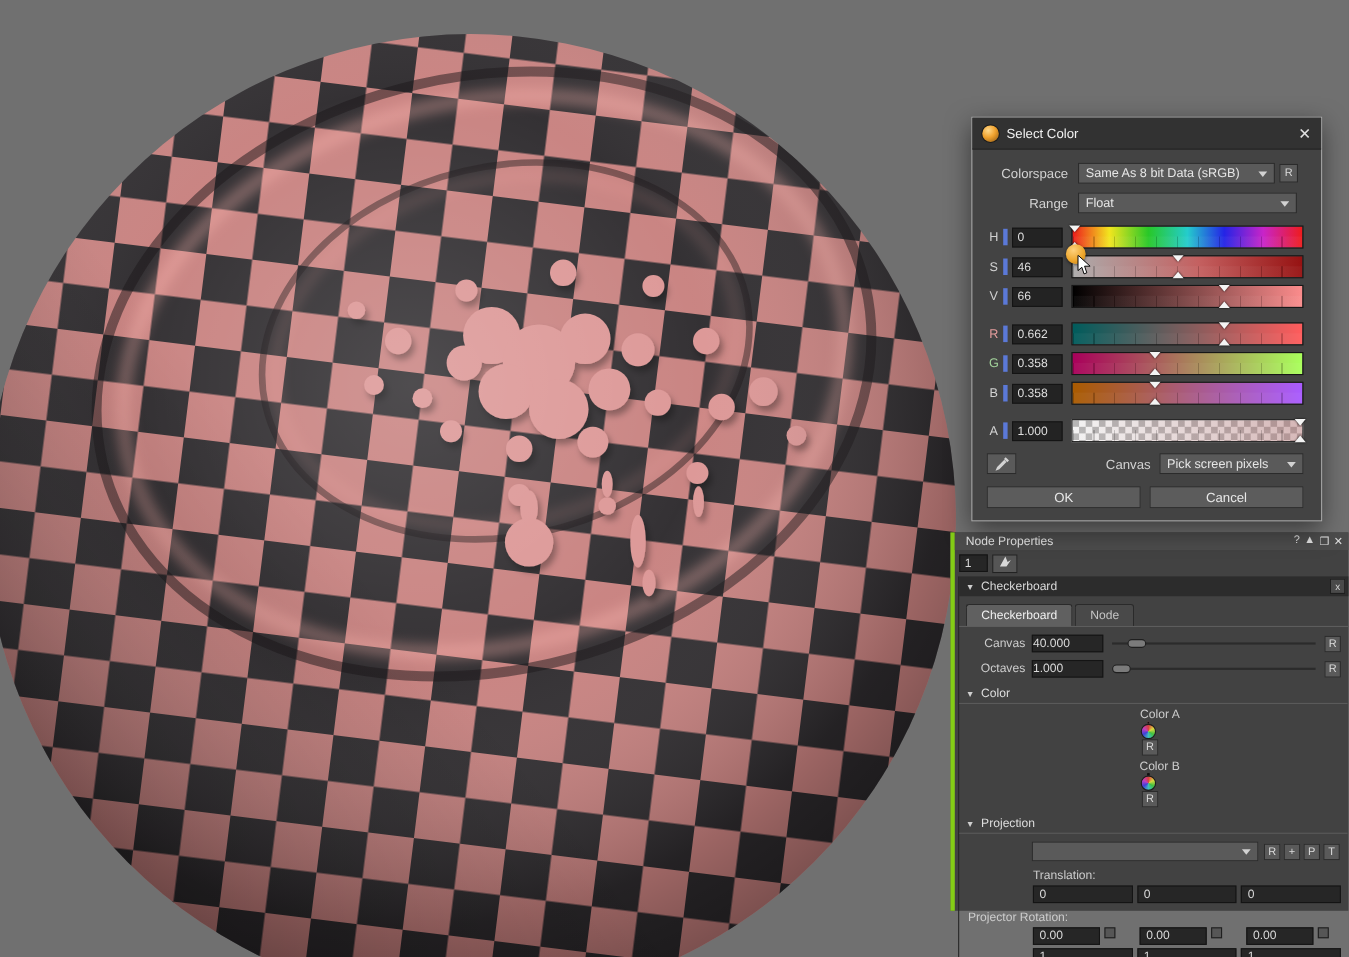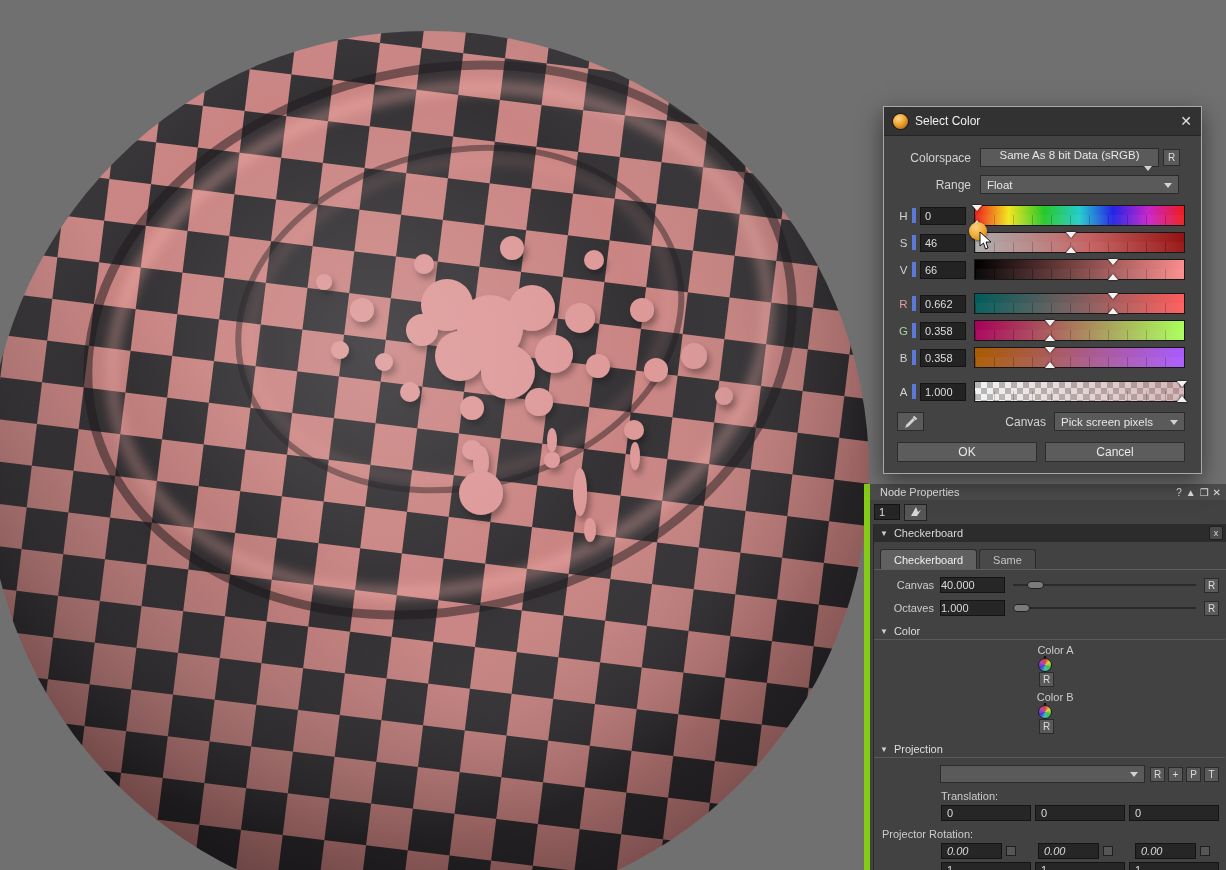--- a/index.html
+++ b/index.html
@@ -33,21 +33,21 @@
 
   .dbody { padding: 9px 16px 11px 13px; }
   .row { display: flex; align-items: center; }
   .lbl { color: #d2d2d2; font-size: 12px; }
   .cs-row { margin-top: 3px; }
   .cs-row .lbl, .range-row .lbl { width: 74px; text-align: right; margin-right: 9px; }
   .dd { height: 19px; background: #5a5a5a; border: 1px solid #2b2b2b;
         display: flex; align-items: center; padding: 0 6px; color: #e6e6e6; font-size: 11.5px; }
   .dd .arr { margin-left: auto; width: 0; height: 0;
              border: 4px solid transparent; border-top: 5px solid #d2d2d2; margin-top: 5px; }
-  .cs-dd { width: 179px; margin-right: 4px; flex-direction: column; }
+  .cs-dd { width: 179px; margin-right: 4px; }
   .range-row { margin-top: 8px; }
   .range-dd { width: 199px; }
   .rbtn { width: 17px; height: 17px; background: #5a5a5a; border: 1px solid #2b2b2b;
           color: #dcdcdc; font-size: 10px; display: flex; align-items: center;
           justify-content: center; font-family: inherit; padding: 0; }
 
   .chan-row { margin-top: 6px; }
   .chan-row.first { margin-top: 11px; }
   .chan-row.grp { margin-top: 13px; }
   .chan-label { width: 13px; text-align: center; font-size: 11.5px; color: #d2d2d2; }
@@ -81,22 +81,22 @@
   .tools-row { margin-top: 10px; }
   .eyedrop { width: 27px; height: 19px; background: #5a5a5a; border: 1px solid #2b2b2b;
              display: flex; align-items: center; justify-content: center; padding: 0; }
   .canvas-lbl { margin-left: auto; margin-right: 8px; }
   .canvas-dd { width: 131px; }
   .btn-row { margin-top: 11px; display: flex; gap: 8px; }
   .pbtn { flex: 1; height: 20px; background: #5c5c5c; border: 1px solid #2d2d2d;
           color: #e8e8e8; font-size: 12px; font-family: inherit; }
 
   
-  #node-panel { position: absolute; left: 864px; top: 484px; width: 362px; height: 386px;
-                background: #424242; border-left: 6px solid #84cc16; z-index: 15;
+  #node-panel { position: absolute; left: 864px; top: 484px; width: 362px; height: 344px;
+                background: #424242; border-left: 4px solid #84cc16; z-index: 15;
                 font-size: 11px; color: #d0d0d0; }
   .np-header { height: 16px; background: #4c4c4c; display: flex; align-items: center;
                padding: 0 5px 0 10px; }
   .np-title { color: #e4e4e4; font-size: 11px; }
   .np-icons { margin-left: auto; display: flex; gap: 4px; font-size: 10px; color: #e0e0e0; }
   .np-toolbar { height: 24px; display: flex; align-items: center; gap: 4px; padding: 0 4px; }
   .field { background: #262626; border: 1px solid #141414; color: #dadada; }
   .np-index { width: 26px; height: 16px; line-height: 15px; padding-left: 4px; }
   .np-pick { width: 23px; height: 17px; background: #565656; border: 1px solid #222;
              color: #e0e0e0; font-size: 10px; padding: 0; }
@@ -125,21 +125,21 @@
   .swatch { flex: 1; height: 14px; border: 1px solid #101010; margin-right: 4px; }
   .ballicon { width: 14px; height: 14px; border-radius: 50%; flex: none; margin-right: 4px;
               border: 1px solid #1c1c1c;
               background: conic-gradient(#d84040, #d8d840, #40c040, #40c0c0, #4040d8, #c040c0, #d84040); }
   .proj-dd { width: 206px; height: 18px; margin-right: 5px; }
   .proj-btns { display: flex; gap: 3px; }
   .sublabel { margin-top: 7px; padding-left: 67px; color: #cccccc; }
   .sublabel.wide { padding-left: 8px; }
   .vec-row { display: flex; gap: 4px; margin: 3px 7px 0 67px; }
   .vecf { flex: 1; height: 16px; line-height: 15px; padding-left: 5px; }
-  .rot-row { display: flex; align-items: center; gap: 4px; margin: 3px 7px 0 67px; font-style: italic; }
+  .rot-row { display: flex; align-items: flex-start; gap: 4px; margin: 3px 7px 0 67px; }
   .rotf { width: 61px; height: 16px; line-height: 15px; padding-left: 5px; flex: none; }
   .minibtn { width: 10px; height: 10px; background: #565656; border: 1px solid #1f1f1f;
              flex: none; margin-right: 18px; }
   .minibtn.last { margin-right: 0; }
 
   
   #cursor { position: absolute; left: 0; top: 0; z-index: 50; pointer-events: none; }
   .cursor-dot { position: absolute; left: 969px; top: 222px; width: 18px; height: 18px;
                 border-radius: 50%;
                 background: radial-gradient(circle at 38% 30%, #ffd27d, #eda52a 58%, #b97a12);
@@ -362,21 +362,21 @@
 
   <div class="np-content">
     <div class="sec-bar">
       <span class="tri">▼</span>
       <span>Checkerboard</span>
       <span class="sec-x">x</span>
     </div>
 
     <div class="tabs">
       <div class="tab active">Checkerboard</div>
-      <div class="tab">Same</div>
+      <div class="tab">Node</div>
     </div>
 
     <div class="frow">
       <span class="flbl">Canvas</span>
       <div class="field numf">40.000</div>
       <div class="mslider">
         <span class="groove"></span>
         <span class="knob" style="left:14px"></span>
       </div>
       <button class="rbtn sm">R</button>

